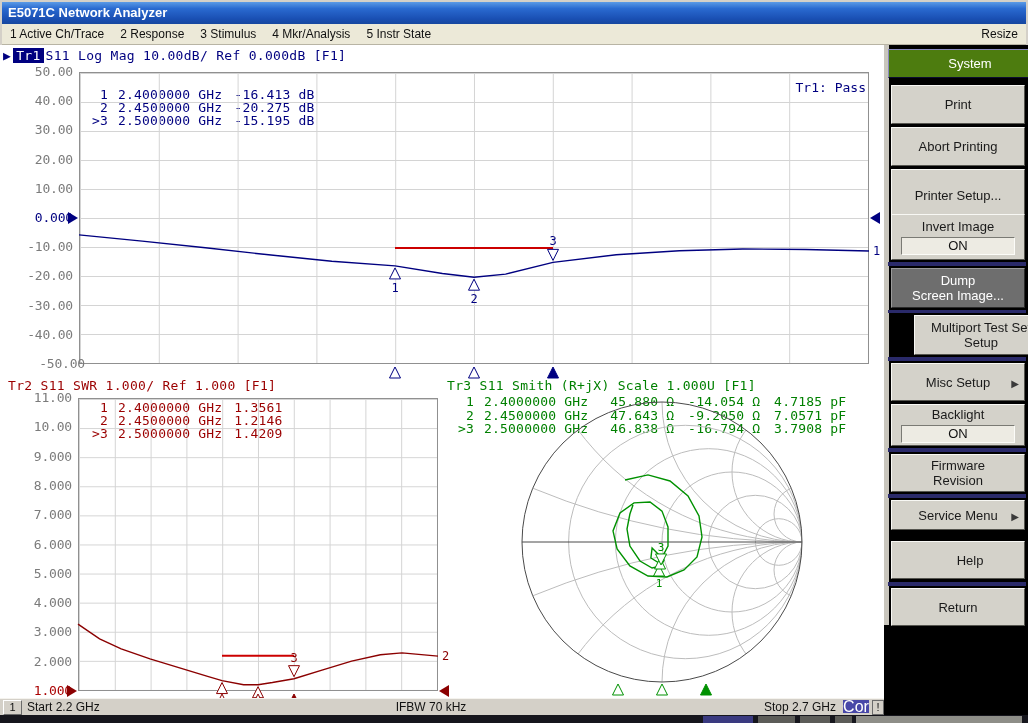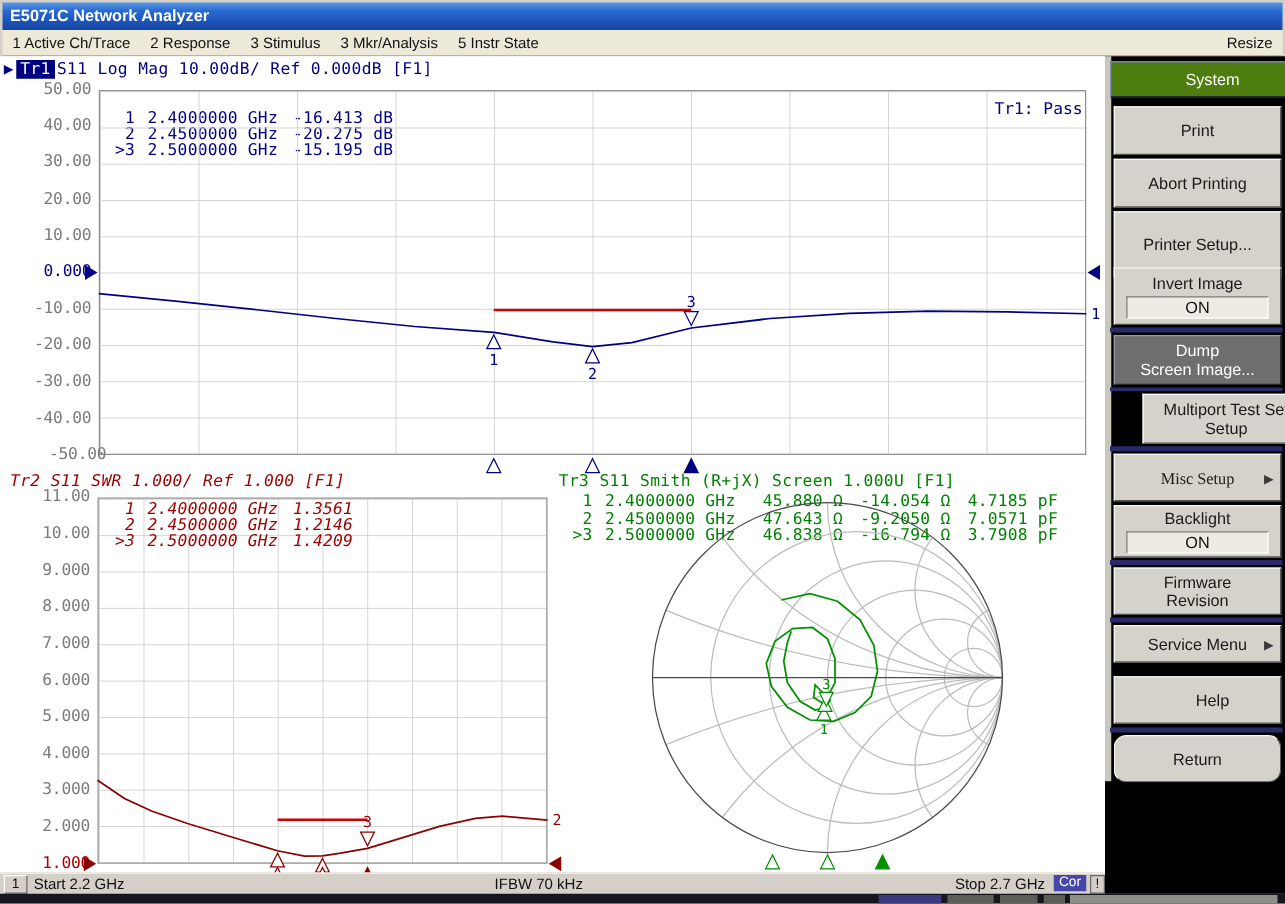--- a/index.html
+++ b/index.html
@@ -15,41 +15,41 @@
   .menubar .mitem{padding:0 8px;cursor:default;}
   .menubar .spacer{flex:1;}
   .menubar .resize{padding:0 8px;}
   
   .main{position:absolute;left:0;top:45px;width:884px;height:653px;background:#fff;}
   .grid{position:absolute;border:1px solid #909090;box-sizing:border-box;
     background-image:linear-gradient(to right,#d4d4d4 1px,transparent 1px),
                      linear-gradient(to bottom,#d4d4d4 1px,transparent 1px);
     background-size:10% 100%,100% 10%;}
   .trhdr{position:absolute;font-family:"DejaVu Sans Mono",monospace;font-size:13px;letter-spacing:.3px;white-space:nowrap;}
-  .tr1c{color:#000080;} .tr2c{color:#9b0000;font-style:italic;} .tr3c{color:#008000;}
+  .tr1c{color:#000080;} .tr2c{color:#9b0000;} .tr3c{color:#008000;}
   .trname-active{background:#000080;color:#fff;padding:0 3px;margin:0 2px;}
   .mtable{position:absolute;font-family:"DejaVu Sans Mono",monospace;font-size:13px;letter-spacing:.2px;}
   .mtable .row{display:flex;height:13px;line-height:13px;white-space:nowrap;}
   .mtable .num{width:24px;text-align:right;}
   .mtable .freq{margin-left:10px;}
   .mtable .val{margin-left:12px;}
   .mtable .ohm{width:86px;text-align:right;}
   .ylabel{position:absolute;width:60px;text-align:right;font-family:"DejaVu Sans Mono",monospace;
     font-size:13px;letter-spacing:-.2px;}
   .passlbl{position:absolute;font-family:"DejaVu Sans Mono",monospace;font-size:13px;color:#000080;}
   
   .statusbar{position:absolute;left:0;top:698px;width:884px;height:17px;background:#d4d0c8;
     border-top:1px solid #f5f3ee;font-size:12px;color:#111;}
   .chanbox{position:absolute;left:3px;top:1px;width:17px;height:13px;background:#d4d0c8;
     border:1px solid;border-color:#fff #6a6a6a #6a6a6a #fff;text-align:center;line-height:13px;font-size:11px;}
   .st-start{position:absolute;left:27px;top:1px;}
   .st-ifbw{position:absolute;left:371px;top:1px;width:120px;text-align:center;}
   .st-stop{position:absolute;left:728px;top:1px;width:108px;text-align:right;}
   .st-cor{position:absolute;left:843px;top:1px;width:26px;height:13px;background:#4747a8;color:#fff;
-    text-align:center;line-height:13px;font-size:11px;}
+    text-align:center;line-height:13px;font-size:16px;}
   .st-warn{position:absolute;left:872px;top:1px;width:10px;height:13px;background:#d4d0c8;
     border:1px solid #6a6a6a;text-align:center;line-height:12px;font-size:11px;}
   
   .bottomstrip{position:absolute;left:0;top:715px;width:1028px;height:8px;background:#16161d;}
   .bottomstrip .bx{position:absolute;top:1px;height:7px;}
   
   .sidebar{position:absolute;left:884px;top:45px;width:144px;height:670px;background:#000;}
   .sidegutter{position:absolute;left:0;top:0;width:5px;height:580px;background:#c9c6bd;}
   .sbtn{position:absolute;left:7px;width:134px;background:#d4d2ca;color:#1a1a1a;font-size:13px;
     border:1px solid;border-color:#f8f8f4 #55554f #55554f #f8f8f4;box-sizing:border-box;
@@ -70,21 +70,21 @@
 <div class="screen">
 
   <div class="titlebar">
     <span>E5071C Network Analyzer</span>
   </div>
 
   <div class="menubar">
     <span class="mitem">1 Active Ch/Trace</span>
     <span class="mitem">2 Response</span>
     <span class="mitem">3 Stimulus</span>
-    <span class="mitem">3 Mkr/Analysis</span>
+    <span class="mitem">4 Mkr/Analysis</span>
     <span class="mitem">5 Instr State</span>
     <span class="spacer"></span>
     <span class="mitem resize">Resize</span>
   </div>
 
   <div class="main" id="main">
 
     <div class="trhdr tr1c" style="left:3px;top:3px;">
       <span>▶</span><span class="trname-active">Tr1</span><span>S11 Log Mag 10.00dB/ Ref 0.000dB [F1]</span>
     </div>
@@ -129,21 +129,21 @@
           <span class="val">1.2146</span>
       </div>
       <div class="row">
         <span class="num">&gt;3</span>
           <span class="freq">2.5000000 GHz</span>
           <span class="val">1.4209</span>
       </div>
     </div>
 
     <div class="trhdr tr3c" style="left:447px;top:333px;">
-      <span>Tr3</span>&nbsp;<span>S11 Smith (R+jX) Screen 1.000U [F1]</span>
+      <span>Tr3</span>&nbsp;<span>S11 Smith (R+jX) Scale 1.000U [F1]</span>
     </div>
 
     <div class="mtable tr3c" style="left:450px;top:350px;">
       <div class="row" style="height:13.5px">
         <span class="num">1</span>
           <span class="freq">2.4000000 GHz</span>
           <span class="ohm">45.880 Ω</span>
           <span class="ohm">-14.054 Ω</span>
           <span class="ohm">4.7185 pF</span>
       </div>
@@ -294,21 +294,21 @@
       <span>Dump</span>
       <span>Screen Image...</span>
     </div>
     <div class="sep" style="top:265px;height:3px;"></div>
     <div class="sbtn" style="top:270px;height:40px;margin-left:23px;">
       <span>Multiport Test Set</span>
       <span>Setup</span>
       <span class="arrow">▶</span>
     </div>
     <div class="sep" style="top:312px;height:4px;"></div>
-    <div class="sbtn" style="top:318px;height:38px;font-family:Liberation Serif, serif;">
+    <div class="sbtn" style="top:318px;height:38px;">
       <span>Misc Setup</span>
       <span class="arrow">▶</span>
     </div>
     <div class="sbtn" style="top:359px;height:42px;">
       <span>Backlight</span>
       <div class="onbox">ON</div>
     </div>
     <div class="sep" style="top:403px;height:4px;"></div>
     <div class="sbtn" style="top:409px;height:38px;">
       <span>Firmware</span>
@@ -316,18 +316,18 @@
     </div>
     <div class="sep" style="top:449px;height:4px;"></div>
     <div class="sbtn" style="top:455px;height:30px;">
       <span>Service Menu</span>
       <span class="arrow">▶</span>
     </div>
     <div class="sbtn" style="top:496px;height:38px;padding-left:24px;">
       <span>Help</span>
     </div>
     <div class="sep" style="top:537px;height:4px;"></div>
-    <div class="sbtn" style="top:543px;height:38px;border-radius:10px;">
+    <div class="sbtn" style="top:543px;height:38px;">
       <span>Return</span>
     </div>
   </div>
 
 </div>
 
 </body></html>

